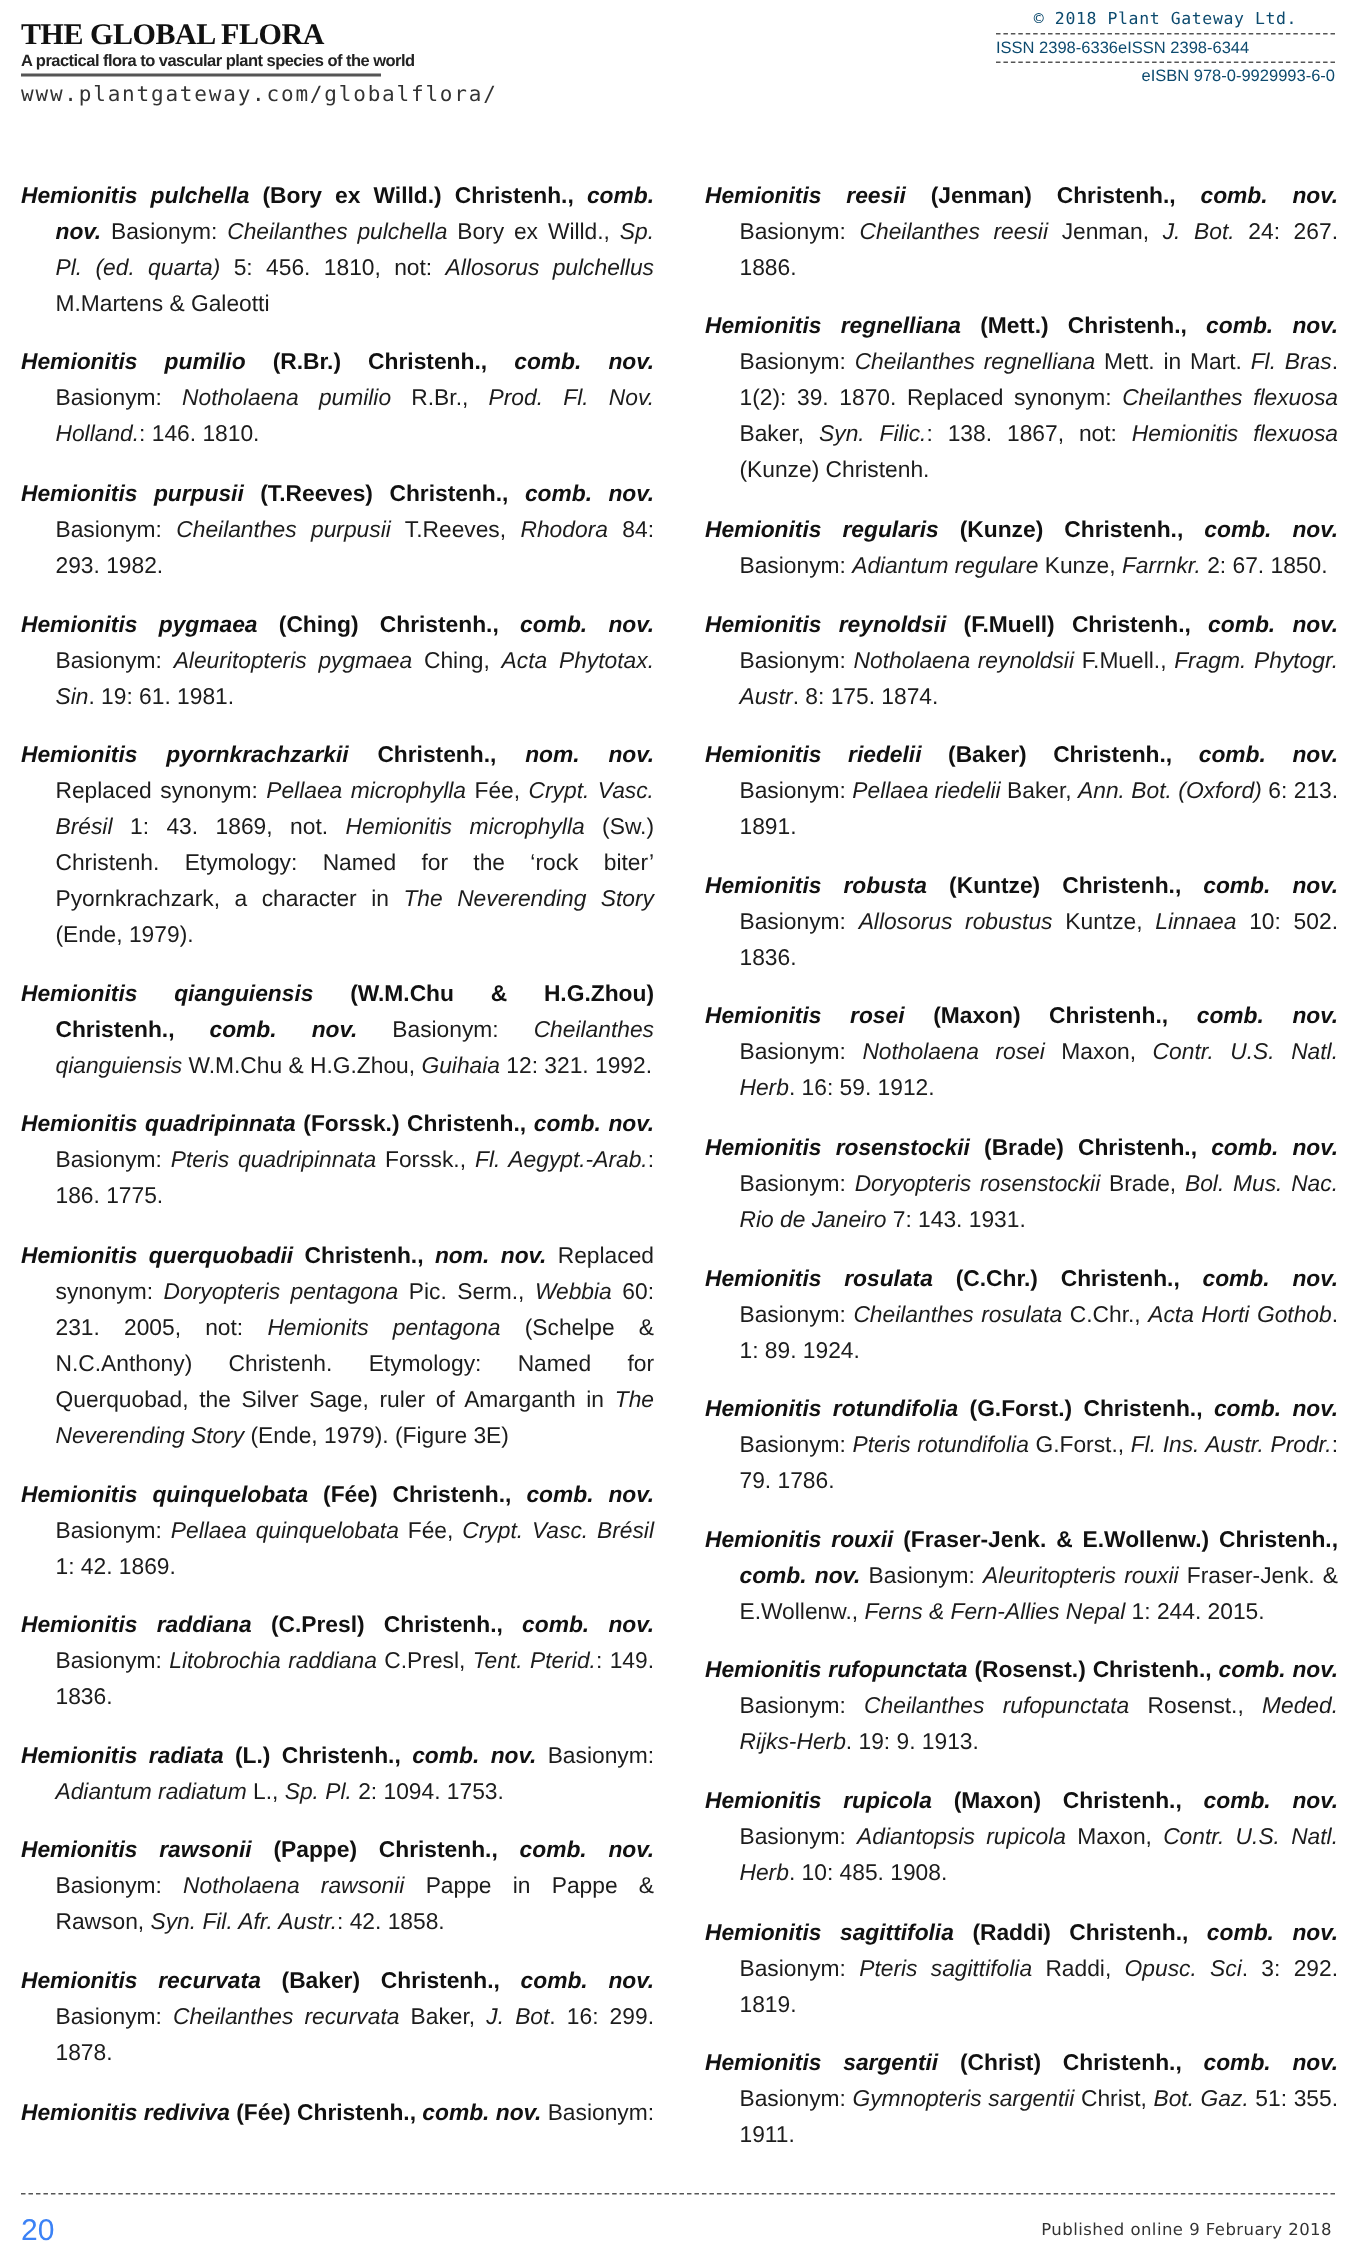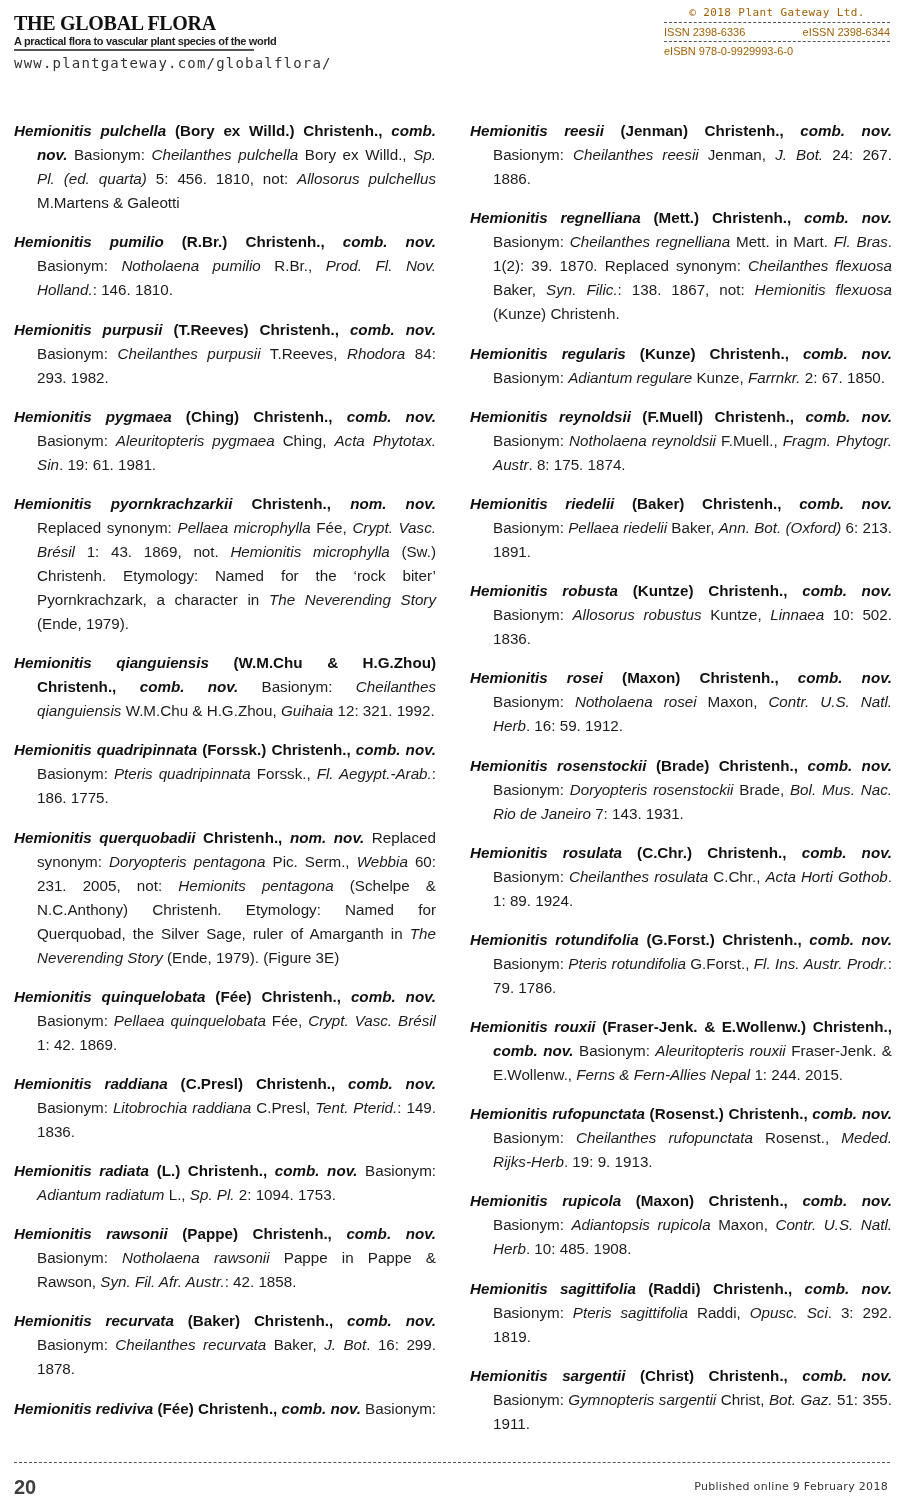--- a/index.html
+++ b/index.html
@@ -1,32 +1,32 @@
 <!DOCTYPE html>
 <html><head>
 <meta charset="utf-8">
 <style>
   html, body { margin: 0; padding: 0; background: #ffffff; }
   body { width: 900px; height: 1506px; position: relative; overflow: hidden; color: #1a1a1a; font-family: "Liberation Sans", sans-serif; }
   .hdr-left { position: absolute; left: 14px; top: 10px; width: 240px; }
   .hdr-title { font-family: "Liberation Serif", serif; font-weight: bold; font-size: 20px; letter-spacing: -0.3px; line-height: 26px; color: #111; white-space: nowrap; }
   .hdr-sub { font-family: "Liberation Sans", sans-serif; font-weight: bold; font-size: 11px; letter-spacing: -0.35px; color: #222; line-height: 11px; white-space: nowrap; border-bottom: 2px solid #555; padding-bottom: 2px; }
   .hdr-url { font-family: "DejaVu Sans Mono", monospace; font-size: 14px; letter-spacing: 1.2px; color: #333; margin-top: 4px; white-space: nowrap; }
-  .hdr-right { position: absolute; left: 664px; top: 4px; width: 226px; font-family: "Liberation Sans", sans-serif; color: #a16207; }
+  .hdr-right { position: absolute; left: 664px; top: 4px; width: 226px; font-family: "Liberation Sans", sans-serif; color: #0c4a6e; }
   .hdr-copy { text-align: center; font-family: "DejaVu Sans Mono", monospace; font-size: 11px; letter-spacing: 0.4px; line-height: 18px; border-bottom: 1px dashed #555; }
-  .hdr-issn { display: flex; justify-content: space-between; font-size: 11px; line-height: 18px; border-bottom: 1px dashed #555; }
-  .hdr-isbn { text-align: left; font-size: 11px; line-height: 18px; }
+  .hdr-issn { display: flex; font-size: 11px; line-height: 18px; border-bottom: 1px dashed #555; }
+  .hdr-isbn { text-align: right; font-size: 11px; line-height: 18px; }
   .col { position: absolute; top: 104px; width: 422px; font-family: "Liberation Sans", sans-serif; font-size: 15.2px; line-height: 24px; color: #1c1c1c; }
   .col-left { left: 14px; }
   .col-right { left: 470px; }
   .entry { text-align: justify; padding-left: 23px; text-indent: -23px; margin-bottom: 3px; }
   .entry b { font-weight: bold; color: #111; }
   .entry i { font-style: italic; }
   .footer-rule { position: absolute; left: 14px; top: 1462px; width: 876px; border-top: 1px dashed #555; }
-  .page-num { position: absolute; left: 14px; top: 1476px; font-size: 20px; font-weight: bold; color: #404040; }
+  .page-num { position: absolute; left: 14px; top: 1476px; font-size: 20px; font-weight: normal; color: #3b82f6; }
   .pub-date { position: absolute; right: 12px; top: 1480px; font-family: "DejaVu Sans", sans-serif; font-size: 11px; letter-spacing: 0.3px; color: #333; }
 </style>
 </head>
 <body>
 
 <header>
   <div class="hdr-left">
     <div class="hdr-title">THE GLOBAL FLORA</div>
     <div class="hdr-sub">A practical flora to vascular plant species of the world</div>
     <div class="hdr-url">www.plantgateway.com/globalflora/</div>

